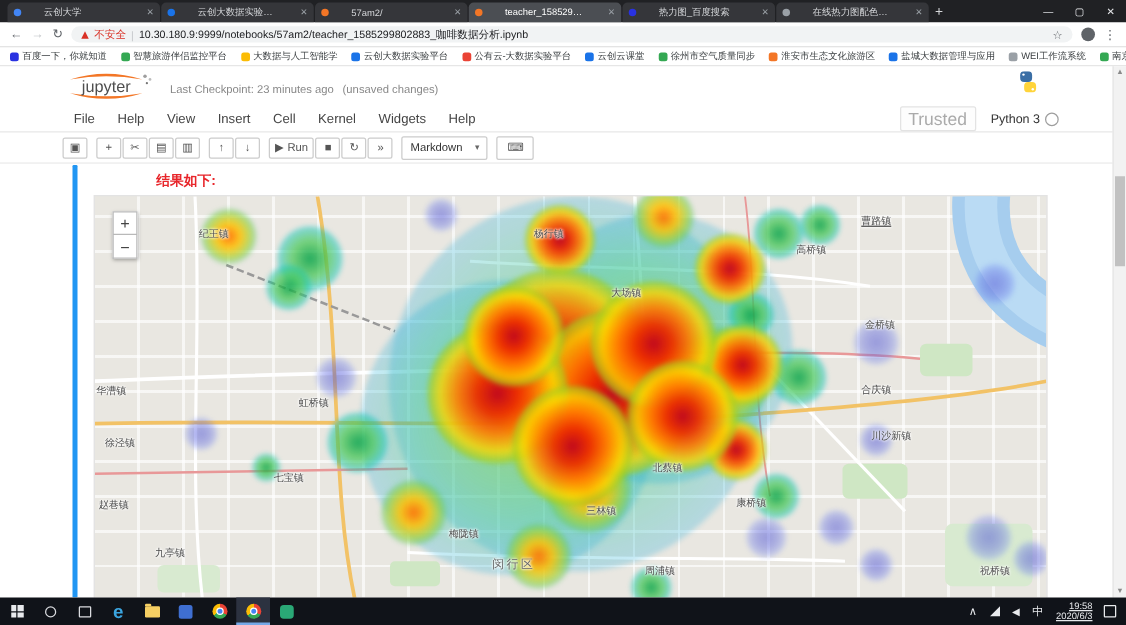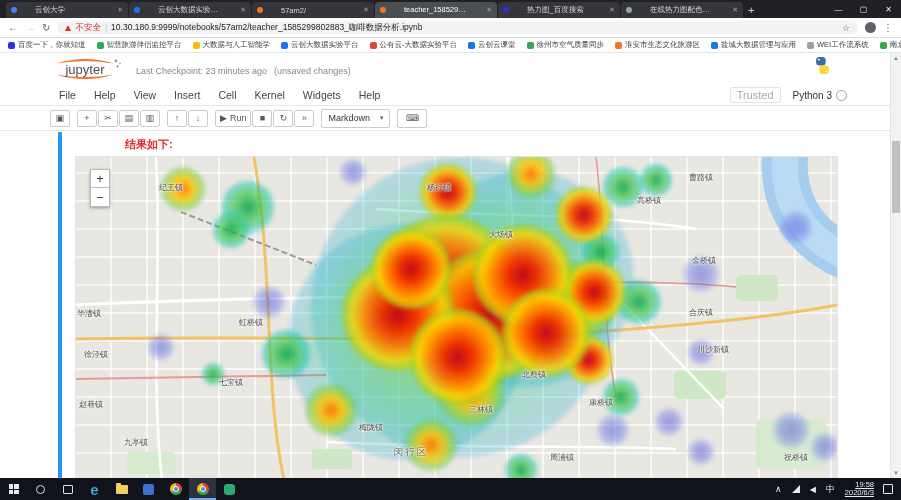--- a/index.html
+++ b/index.html
@@ -44,21 +44,21 @@
 
   
   .jheader{position:absolute;top:53px;left:46px;right:116px;height:32px;display:flex;align-items:center;gap:12px;}
   .jtitle{font-size:13px;color:#000;white-space:nowrap;}
   .jmeta{font-size:9px;color:#888;white-space:nowrap;margin-top:3px;display:flex;gap:7px;}
   .pylogo{position:absolute;top:57px;right:70px;}
 
   .jmenubar{position:absolute;top:85px;left:0;right:10px;height:20px;border-bottom:1px solid #e7e7e7;
             display:flex;align-items:center;padding:0 44px 0 50px;font-size:10.5px;color:#444;}
   .jmenu-item{padding:0 9px;}
-  .trusted{margin-left:auto;border:1px solid #e3e3e3;color:#aaa;font-size:11px;padding:1px 6px;border-radius:2px;background:#fdfdfd;}
+  .trusted{margin-left:auto;border:1px solid #e3e3e3;color:#aaa;font-size:14px;padding:1px 6px;border-radius:2px;background:#fdfdfd;}
   .kernel{display:flex;align-items:center;gap:4px;font-size:10px;color:#333;margin-left:12px;}
   .kcircle{width:9px;height:9px;border:1px solid #9e9e9e;border-radius:50%;}
 
   .jtoolbar{position:absolute;top:106px;left:0;right:10px;height:24px;display:flex;align-items:center;
             padding-left:50px;border-bottom:1px solid #e7e7e7;}
   .tgroup{display:flex;gap:1px;margin-right:7px;}
   .tbtn{min-width:20px;height:17px;border:1px solid #ccc;background:#fff;border-radius:2px;display:flex;
         align-items:center;justify-content:center;font-size:9px;color:#555;padding:0 4px;gap:3px;}
   .cellselect{border:1px solid #ccc;border-radius:2px;height:17px;display:flex;align-items:center;
               font-size:9px;color:#333;padding:0 6px;gap:10px;background:#fff;margin-right:7px;}
@@ -384,28 +384,28 @@
           <div class="heat heat-hot" style="left: 397px; top: 68px; height: 100px; width: 100px;"></div>
           <div class="heat heat-hot" style="left: 334px; top: 152px; height: 96px; width: 96px;"></div>
           <div class="heat heat-hot" style="left: 426px; top: 132px; height: 88px; width: 88px;"></div>
           <div class="heat heat-hot" style="left: 295px; top: 72px; height: 80px; width: 80px;"></div>
         </div>
       <div id="label-layer">
           <div class="map-label" style="left: 95px; top: 30px;">纪王镇</div>
           <div class="map-label" style="left: 363px; top: 30px;">杨行镇</div>
           <div class="map-label" style="left: 425px; top: 77px;">大场镇</div>
           <div class="map-label" style="left: 573px; top: 43px;">高桥镇</div>
-          <div class="map-label" style="left: 625px; top: 20px;">曹路镇</div>
+          <div class="map-label" style="left: 625px; top: 20px; text-decoration: underline;">曹路镇</div>
           <div class="map-label" style="left: 628px; top: 103px;">金桥镇</div>
           <div class="map-label" style="left: 625px; top: 155px;">合庆镇</div>
           <div class="map-label" style="left: 637px; top: 192px;">川沙新镇</div>
           <div class="map-label" style="left: 458px; top: 217px;">北蔡镇</div>
           <div class="map-label" style="left: 405px; top: 252px;">三林镇</div>
           <div class="map-label" style="left: 525px; top: 245px;">康桥镇</div>
-          <div class="map-label" style="left: 486px; top: 300px;">周浦镇</div>
+          <div class="map-label" style="left: 452px; top: 300px;">周浦镇</div>
           <div class="map-label district" style="left: 335px; top: 295px;">闵行区</div>
           <div class="map-label" style="left: 13px; top: 156px;">华漕镇</div>
           <div class="map-label" style="left: 20px; top: 197px;">徐泾镇</div>
           <div class="map-label" style="left: 15px; top: 247px;">赵巷镇</div>
           <div class="map-label" style="left: 155px; top: 225px;">七宝镇</div>
           <div class="map-label" style="left: 295px; top: 270px;">梅陇镇</div>
           <div class="map-label" style="left: 175px; top: 165px;">虹桥镇</div>
           <div class="map-label" style="left: 60px; top: 285px;">九亭镇</div>
           <div class="map-label" style="left: 720px; top: 300px;">祝桥镇</div>
         </div>

